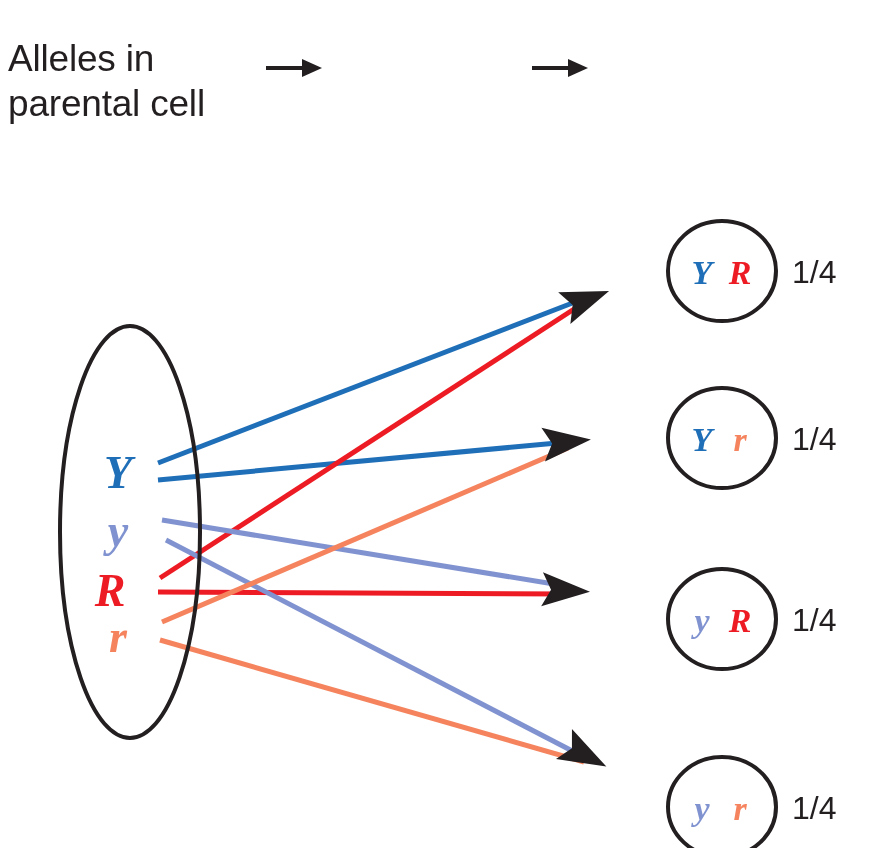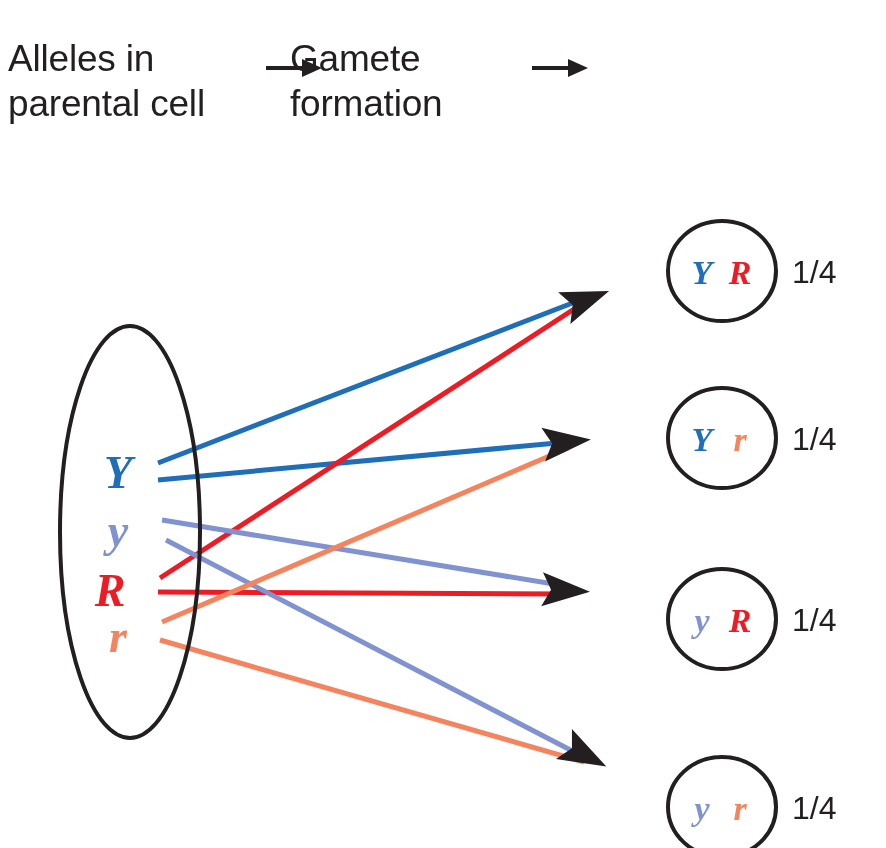--- a/index.html
+++ b/index.html
@@ -69,22 +69,20 @@
 <div id="stage">
 
   <div class="hdr-col" id="hdr-col-1">Alleles in
 parental cell</div>
 
   <svg class="hdr-arrow" id="hdr-arrow-1" viewBox="0 0 60 26">
     <line x1="2" y1="13" x2="40" y2="13" stroke="#231f20" stroke-width="4"></line>
     <polygon points="38,4 58,13 38,22" fill="#231f20"></polygon>
   </svg>
 
-  <div class="hdr-col" id="hdr-col-2">Gamete
-formation</div>
 
   <svg class="hdr-arrow" id="hdr-arrow-2" viewBox="0 0 60 26">
     <line x1="2" y1="13" x2="40" y2="13" stroke="#231f20" stroke-width="4"></line>
     <polygon points="38,4 58,13 38,22" fill="#231f20"></polygon>
   </svg>
 
 
   <svg id="diagram" viewBox="0 0 886 848">
 
     <g id="connector-lines">

